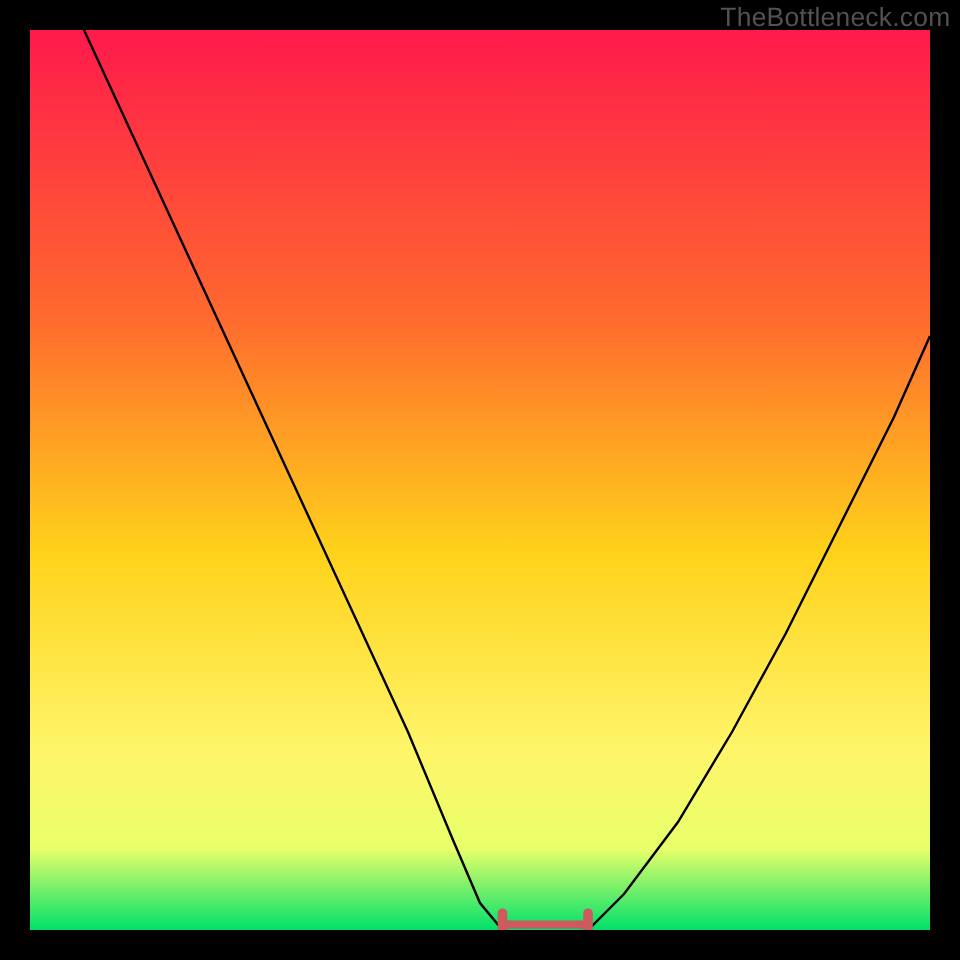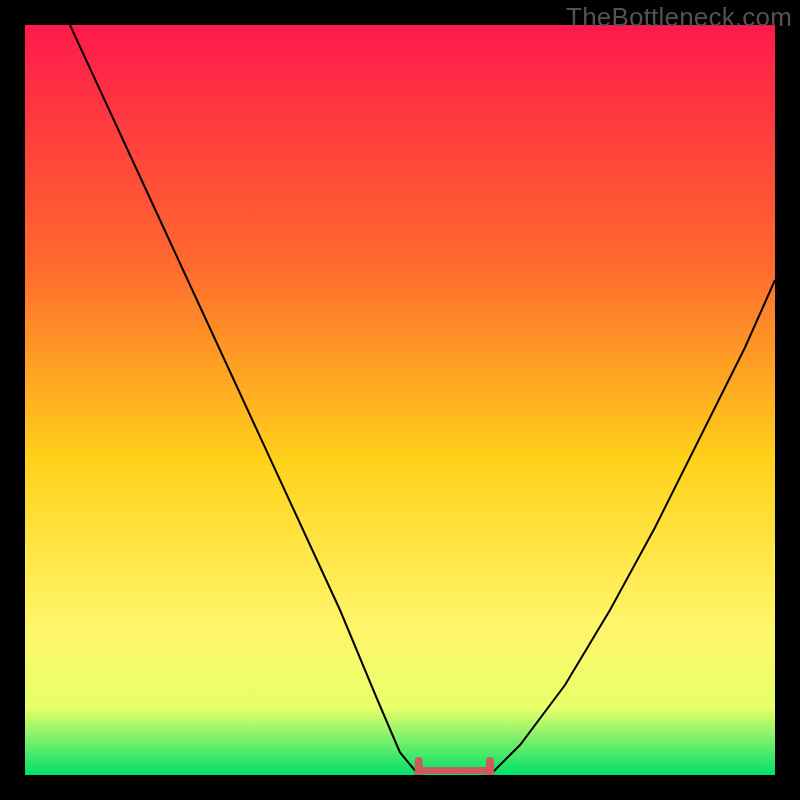--- a/index.html
+++ b/index.html
@@ -14,21 +14,21 @@
   .frame {
     position: relative;
     width: 800px;
     height: 800px;
     background: #000;
   }
   .watermark {
     position: absolute;
     top: 2px;
     right: 8px;
-    font-size: 26px;
+    font-size: 22px;
     font-weight: 500;
     color: #525252;
     z-index: 10;
     letter-spacing: 0.2px;
   }
   .plot-area {
     position: absolute;
     left: 25px;
     top: 25px;
     width: 750px;

